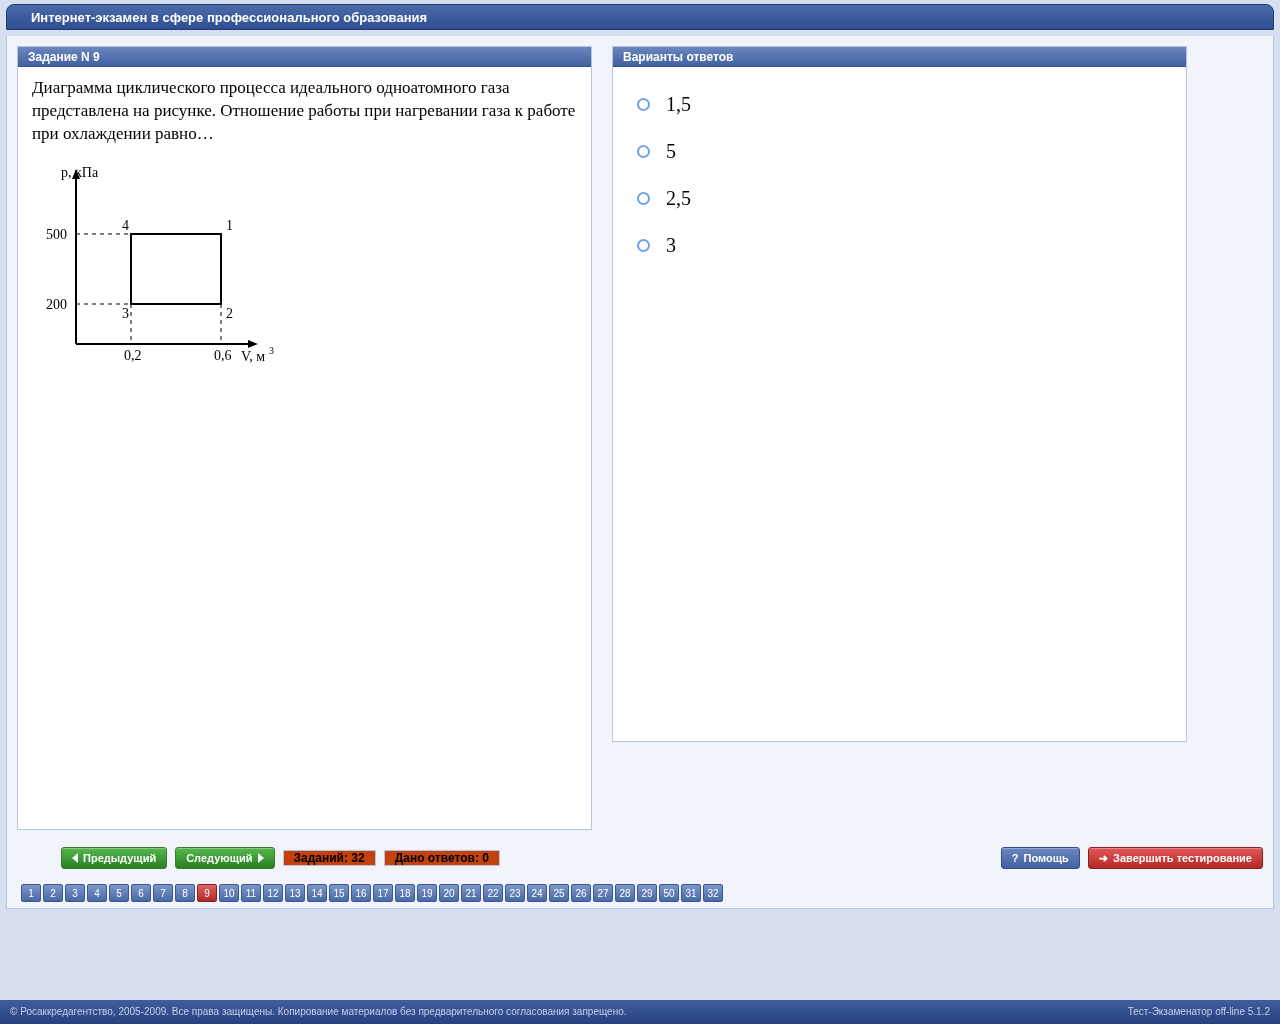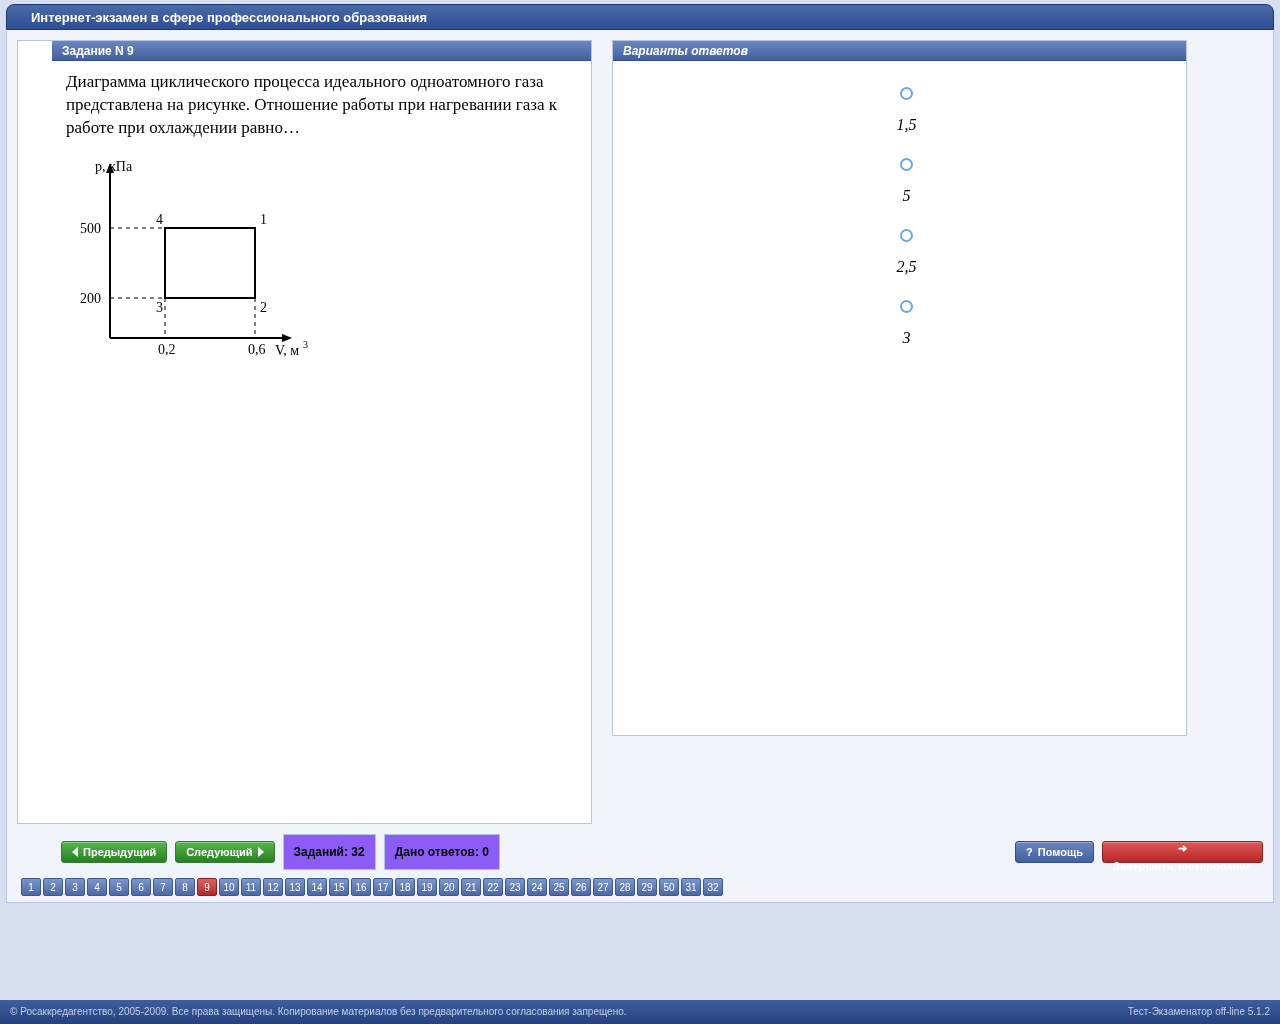--- a/index.html
+++ b/index.html
@@ -6,54 +6,53 @@
   html, body {
     width: 1280px; height: 1024px; overflow: hidden;
     font-family: Arial, Tahoma, sans-serif; font-size: 13px;
     background: #d6def0;
   }
   .titlebar {
     height: 26px; line-height: 26px;
     background: linear-gradient(to bottom,#4a6aa8 0%,#2f4e93 100%);
     color: #fff; padding-left: 24px; font-weight: bold; font-size: 13px;
     border: 1px solid #1f3a7a; border-radius: 8px 8px 0 0;
-    margin: 4px 6px 0 6px;
+    margin: 4px 6px 6px 6px;
   }
   .outer {
     margin: 0 6px; padding: 10px 10px 6px 10px;
     background: #f2f4fb; border: 1px solid #b6c4e3;
     border-top: none;
   }
   .panels {
     display: flex; gap: 20px; align-items: stretch;
   }
   .panel {
     border: 1px solid #b6c4e3;
     background: #fff;
     position: relative;
   }
-  .panel-left  { width: 575px; height: 784px; padding-left: 34px; }
-  .panel-right { width: 575px; height: 696px; font-style: italic; }
+  .panel-left  { width: 575px; height: 784px; }
+  .panel-right { width: 575px; height: 696px; }
   .panel-hdr {
     background: linear-gradient(to bottom,#6b86c0 0%,#42619f 100%);
     color: #fff; font-weight: bold; font-size: 12px;
     padding: 2px 10px; height: 20px; line-height: 16px;
     border-bottom: 1px solid #2f4e93;
   }
   .question {
     padding: 10px 14px 8px 14px; font-size: 17px;
     font-family: "Times New Roman", serif; line-height: 1.35;
   }
   .diagram { margin-left: 18px; }
   .answers { padding-top: 14px; padding-left: 14px; }
   .ans {
     display: flex; align-items: center; gap: 16px;
-    padding: 12px 10px 12px 10px; cursor: pointer; font-size: 16px;
+    padding: 12px 10px 12px 10px; cursor: pointer; font-size: 20px;
     font-family: "Times New Roman", serif;
-    flex-direction: column;
   }
   .radio {
     width: 13px; height: 13px; border: 2px solid #6ea3e6;
     border-radius: 50%; background: #fff; display: inline-block;
     flex: 0 0 13px;
   }
   
   .toolbar {
     margin-top: 14px; height: 28px;
     display: flex; align-items: center; gap: 8px; margin-left: 44px;
@@ -62,34 +61,33 @@
     height: 22px; border: 1px solid #3a7a34; border-radius: 3px;
     background: linear-gradient(to bottom,#56b74c 0%, #278022 100%);
     color:#fff; font-size:11px; font-weight:bold;
     padding: 0 10px; display: inline-flex; align-items:center; gap:5px;
     box-shadow: inset 0 1px 0 rgba(255,255,255,.3);
     cursor: pointer;
   }
   .btn-red {
     border-color:#8a2121;
     background: linear-gradient(to bottom,#e15757 0%,#b52828 100%);
-    flex-direction: column;
   }
   .btn-blue {
     border-color:#2f4e93;
     background: linear-gradient(to bottom,#6b86c0 0%,#42619f 100%);
   }
   .arrow-l, .arrow-r { display:inline-block; width:0; height:0;
     border-top:5px solid transparent; border-bottom:5px solid transparent; }
   .arrow-l { border-right:6px solid #fff;}
   .arrow-r { border-left:6px solid #fff;}
   .run-icon::before { content:"\279C"; color:#fff; }
   .help-icon::before { content:"?"; color:#fff; font-weight:bold; }
   .field {
-    height: 36px; border: 1px solid #b6c4e3; background:#8b5cf6;
+    height: 16px; border: 1px solid #b6c4e3; background:#c2410c;
     padding: 0 10px; display:inline-flex; align-items:center;
     font-size: 12px; font-weight:bold;
   }
   .toolbar .spacer { flex: 1 1 auto; }
   
   .qnav { margin-top: 12px; display:flex; gap:2px; padding-left:4px;}
   .qbtn {
     width:20px; height:18px; text-align:center; line-height:18px;
     font-size:10px; color:#fff; cursor: pointer;
     background: linear-gradient(to bottom,#7d96c8 0%,#4a69a6 100%);

